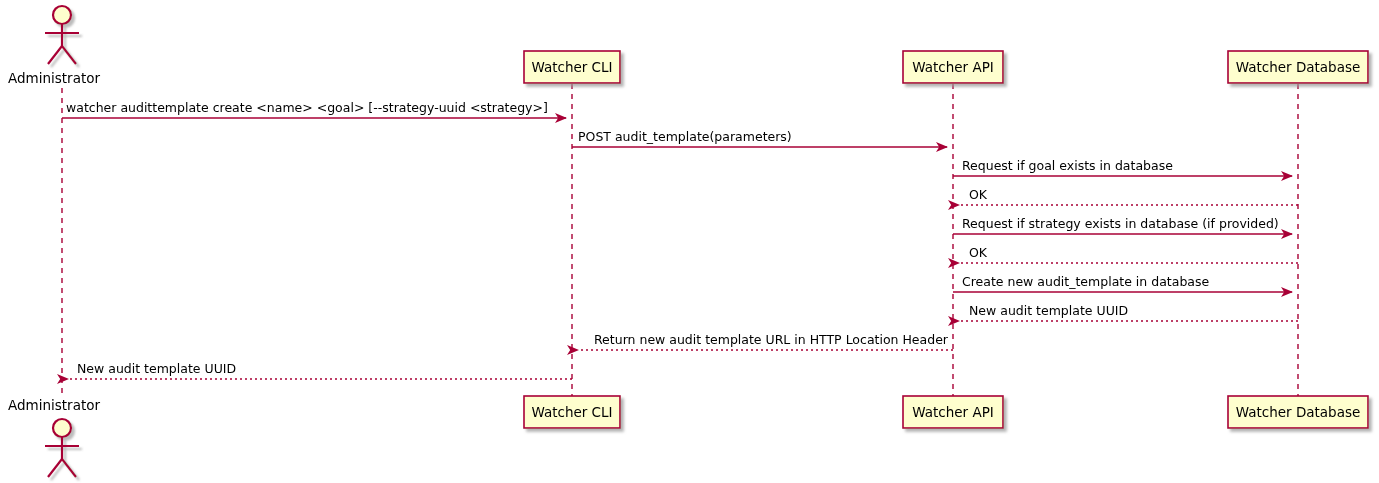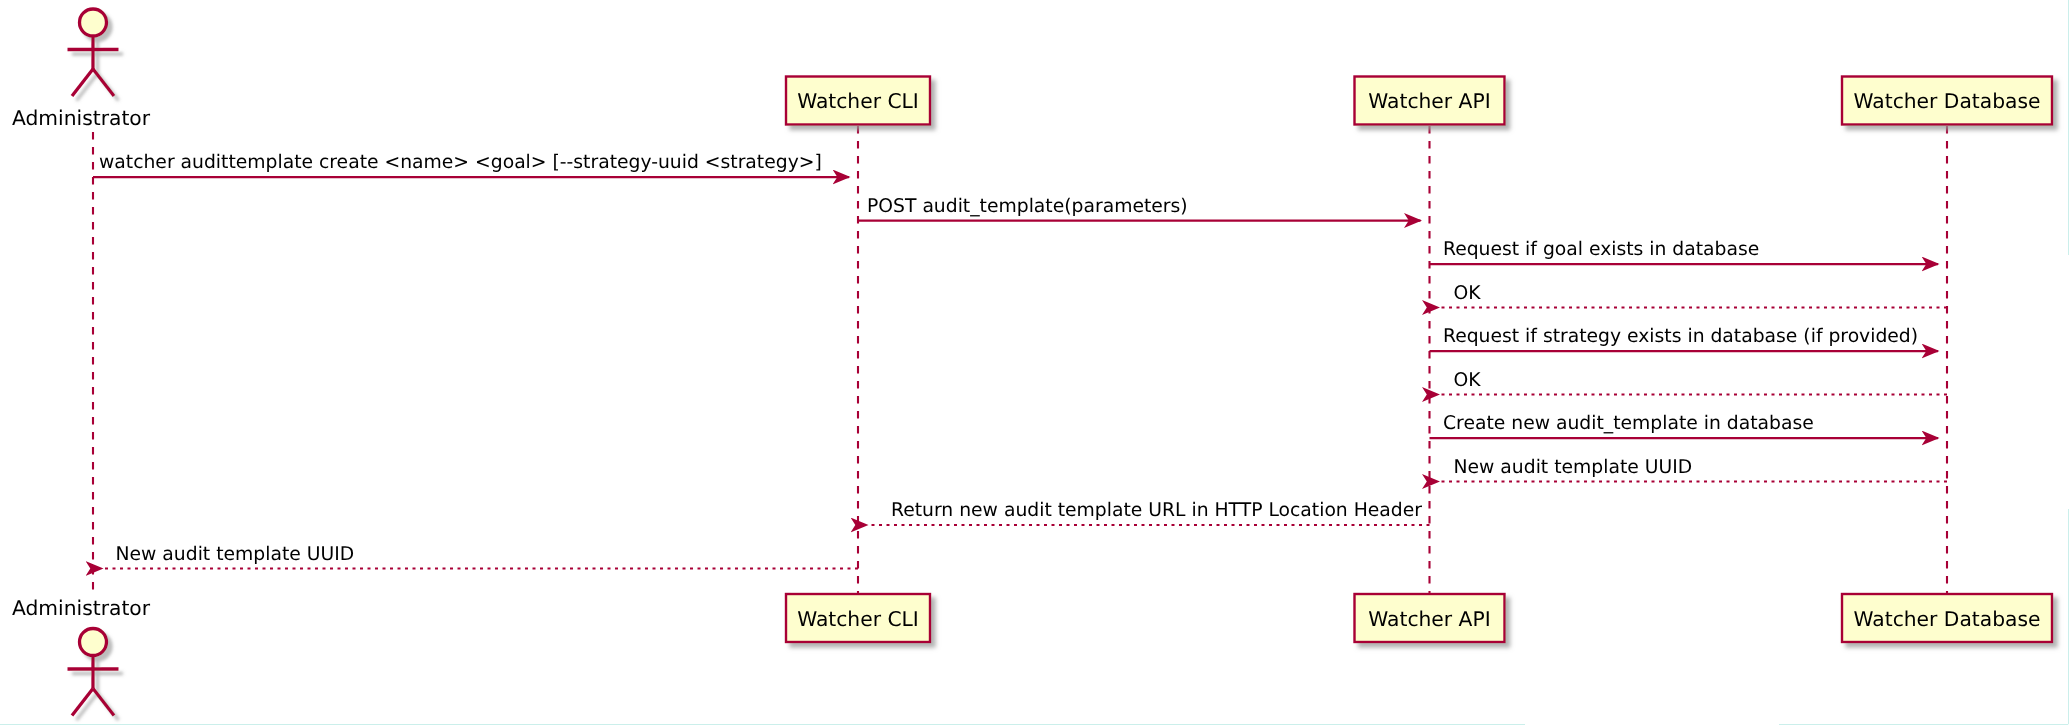--- a/index.html
+++ b/index.html
@@ -10,21 +10,21 @@
   body {
     width: 1379px;
     height: 483px;
     font-family: "DejaVu Sans", sans-serif;
     overflow: hidden;
   }
   #diagram-root {
     position: relative;
     width: 1379px;
     height: 483px;
-    background: #14b8a6;
+    background: #a3a3a3;
   }
   svg#seq-svg {
     display: block;
     width: 1379px;
     height: 483px;
   }
   .msg-label {
     font-family: "DejaVu Sans", sans-serif;
     font-size: 12.5px;
     fill: #000000;

